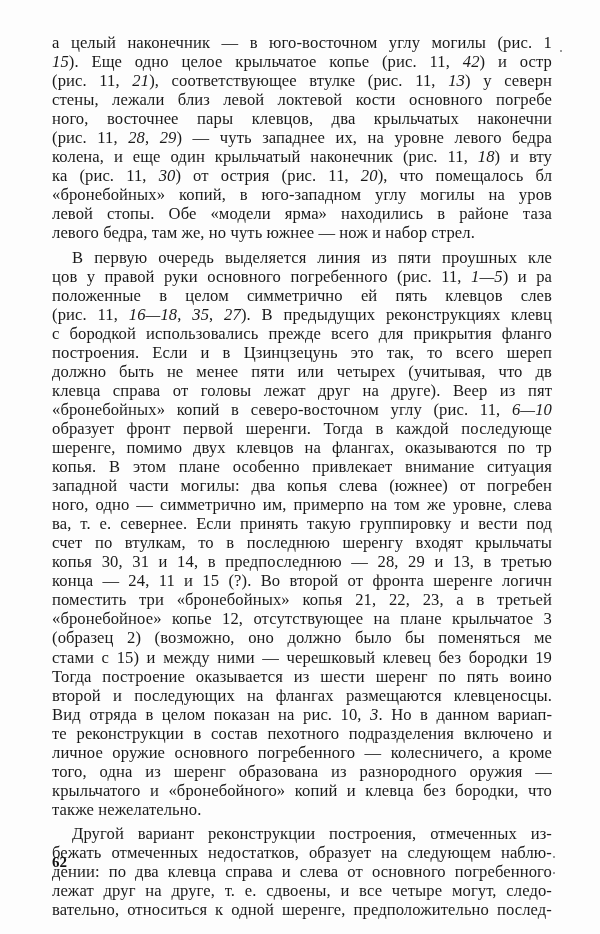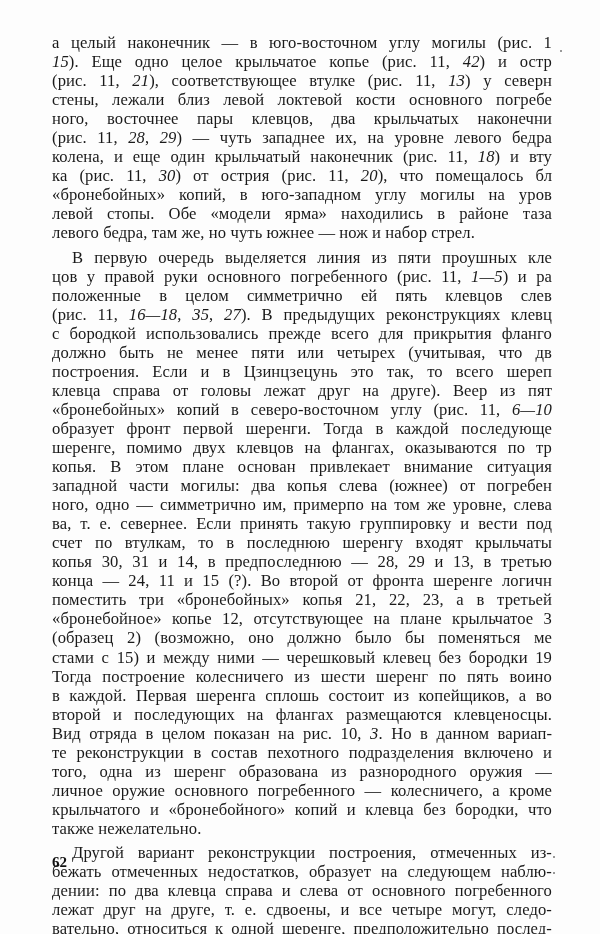--- a/index.html
+++ b/index.html
@@ -48,44 +48,43 @@
         <span class="line">левой стопы. Обе «модели ярма» находились в районе таза</span>
         <span class="line last">левого бедра, там же, но чуть южнее — нож и набор стрел.</span>
       </div>
       <div class="para-gap"></div>
       <div>
         <span class="line indent">В первую очередь выделяется линия из пяти проушных кле</span>
         <span class="line">цов у правой руки основного погребенного (рис. 11, <em>1—5</em>) и ра</span>
         <span class="line">положенные в целом симметрично ей пять клевцов слев</span>
         <span class="line">(рис. 11, <em>16—18</em>, <em>35</em>, <em>27</em>). В предыдущих реконструкциях клевц</span>
         <span class="line">с бородкой использовались прежде всего для прикрытия фланго</span>
+        <span class="line">построения. Если и в Цзинцзецунь это так, то всего шереп</span>
         <span class="line">должно быть не менее пяти или четырех (учитывая, что дв</span>
-        <span class="line">построения. Если и в Цзинцзецунь это так, то всего шереп</span>
         <span class="line">клевца справа от головы лежат друг на друге). Веер из пят</span>
         <span class="line">«бронебойных» копий в северо-восточном углу (рис. 11, <em>6—10</em></span>
         <span class="line">образует фронт первой шеренги. Тогда в каждой последующе</span>
         <span class="line">шеренге, помимо двух клевцов на флангах, оказываются по тр</span>
-        <span class="line">копья. В этом плане основан привлекает внимание ситуация</span>
+        <span class="line">копья. В этом плане особенно привлекает внимание ситуация</span>
         <span class="line">западной части могилы: два копья слева (южнее) от погребен</span>
         <span class="line">ного, одно — симметрично им, примерпо на том же уровне, слева</span>
         <span class="line">ва, т. е. севернее. Если принять такую группировку и вести под</span>
         <span class="line">счет по втулкам, то в последнюю шеренгу входят крыльчаты</span>
         <span class="line">копья 30, 31 и 14, в предпоследнюю — 28, 29 и 13, в третью</span>
         <span class="line">конца — 24, 11 и 15 (?). Во второй от фронта шеренге логичн</span>
         <span class="line">поместить три «бронебойных» копья 21, 22, 23, а в третьей</span>
         <span class="line">«бронебойное» копье 12, отсутствующее на плане крыльчатое 3</span>
         <span class="line">(образец 2) (возможно, оно должно было бы поменяться ме</span>
         <span class="line">стами с 15) и между ними — черешковый клевец без бородки 19</span>
-        <span class="line">Тогда построение колесничего из шести шеренг по пять воино</span>
-        <span class="line">в каждой. Первая шеренга сплошь состоит из копейщиков, а во</span>
+        <span class="line">Тогда построение оказывается из шести шеренг по пять воино</span>
         <span class="line">второй и последующих на флангах размещаются клевценосцы.</span>
         <span class="line">Вид отряда в целом показан на рис. 10, <em>3</em>. Но в данном вариап-</span>
         <span class="line">те реконструкции в состав пехотного подразделения включено и</span>
+        <span class="line">личное оружие основного погребенного — колесничего, а кроме</span>
         <span class="line">того, одна из шеренг образована из разнородного оружия —</span>
-        <span class="line">личное оружие основного погребенного — колесничего, а кроме</span>
         <span class="line">крыльчатого и «бронебойного» копий и клевца без бородки, что</span>
         <span class="line last">также нежелательно.</span>
       </div>
       <div class="para-gap"></div>
       <div>
         <span class="line indent">Другой вариант реконструкции построения, отмеченных из-</span>
         <span class="line">бежать отмеченных недостатков, образует на следующем наблю-</span>
         <span class="line">дении: по два клевца справа и слева от основного погребенного</span>
         <span class="line">лежат друг на друге, т. е. сдвоены, и все четыре могут, следо-</span>
         <span class="line">вательно, относиться к одной шеренге, предположительно послед-</span>

